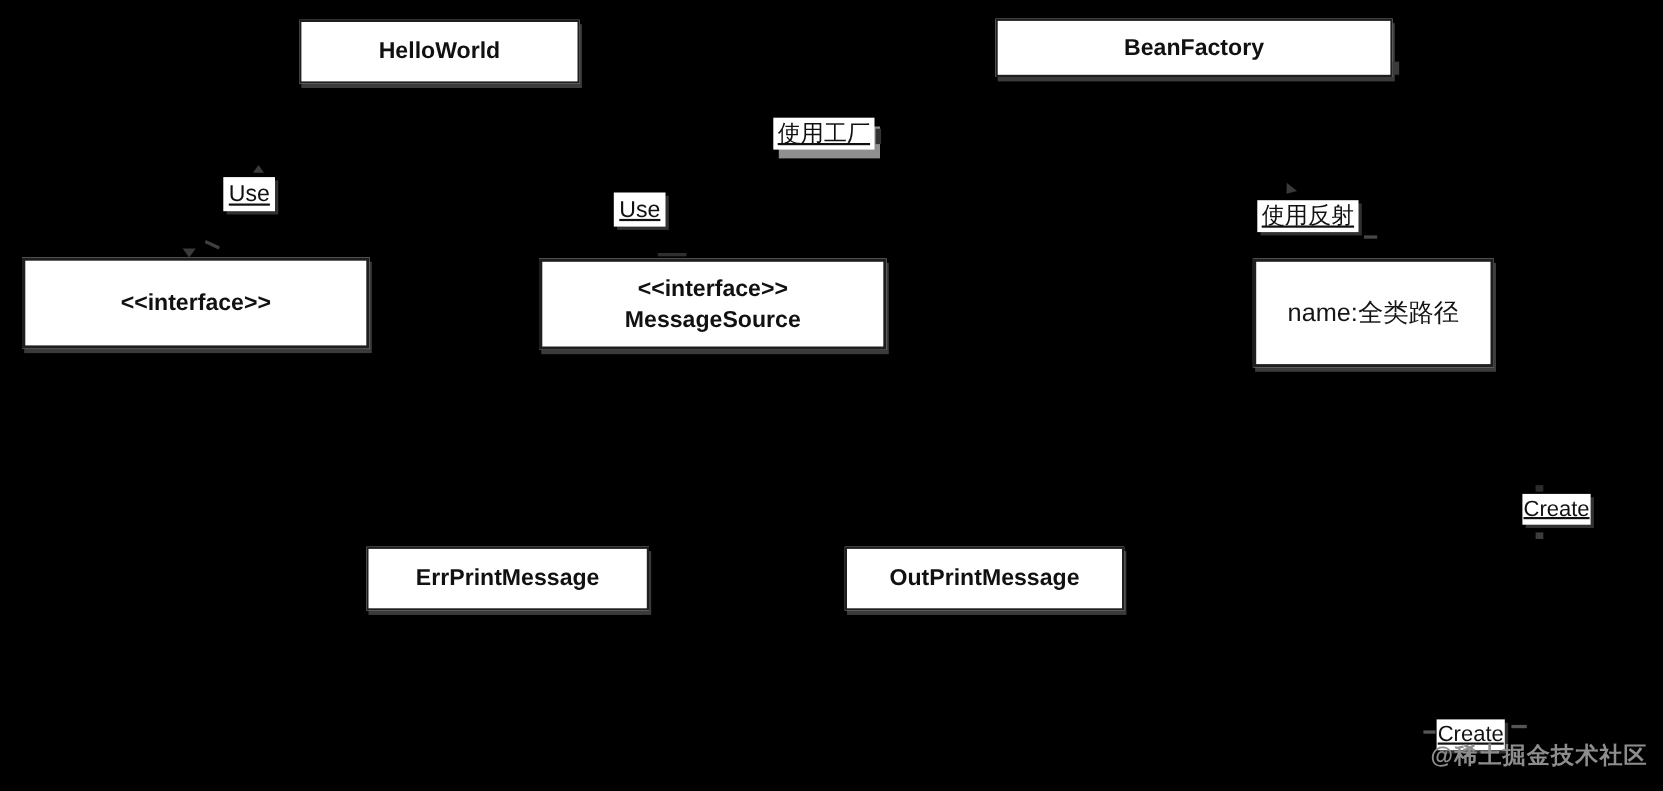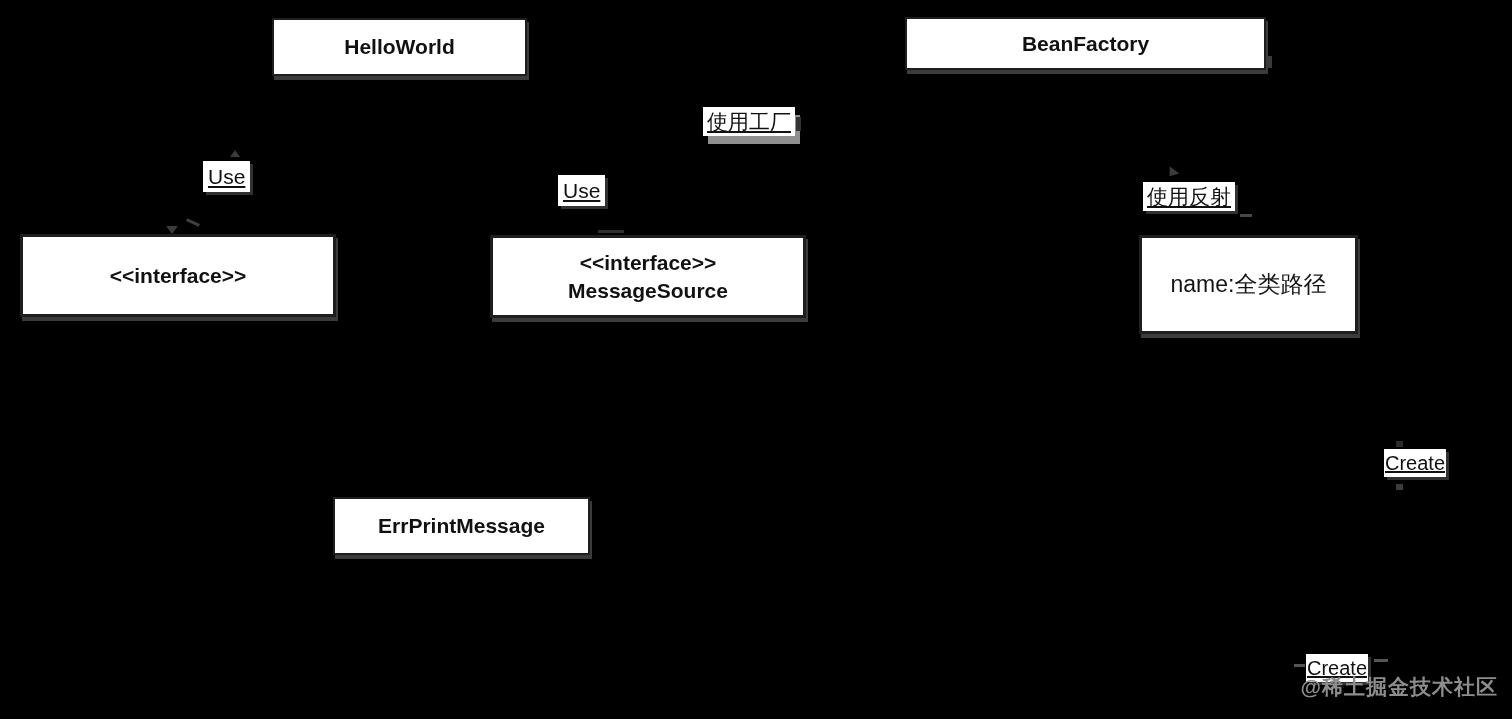--- a/index.html
+++ b/index.html
@@ -102,20 +102,23 @@
   </div>
 
   <div class="node thick" style="left:1139px;top:235px;width:219px;height:99px;">
     <span class="plain">name:全类路径</span>
   </div>
 
   <div class="node" style="left:333px;top:497px;width:257px;height:58px;">
     <span class="cls">ErrPrintMessage</span>
   </div>
 
+  <div class="node" style="left:768px;top:497px;width:254px;height:58px;">
+    <span class="cls">OutPrintMessage</span>
+  </div>
 
   <span class="chip" style="left:203px;top:161px;">Use</span>
 
   <span class="chip" style="left:558px;top:175px;">Use</span>
 
   <span class="chip cn heavy-shadow" style="left:703px;top:107px;">使用工厂</span>
 
   <span class="chip cn" style="left:1143px;top:182px;">使用反射</span>
 
   <span class="chip small" style="left:1384px;top:449px;">Create</span>

